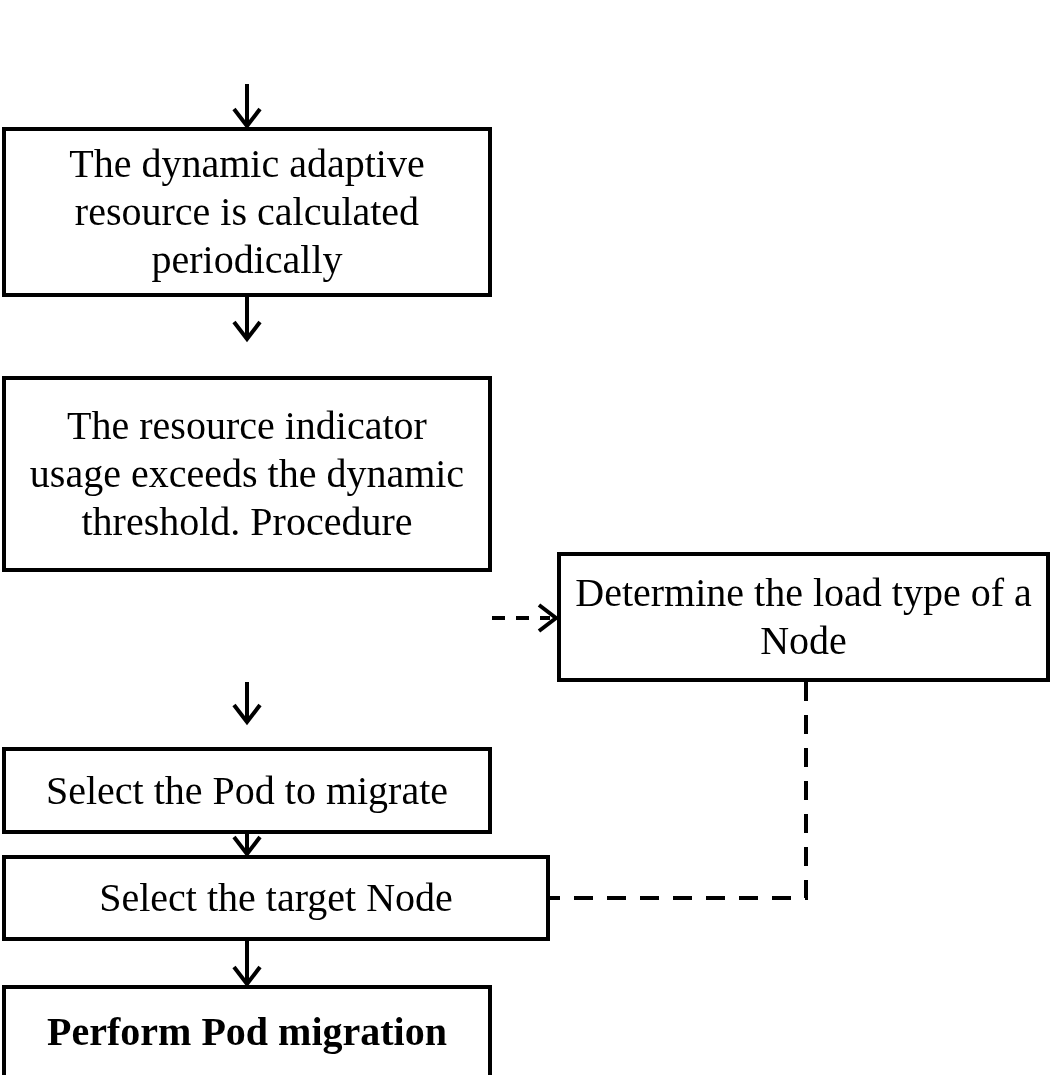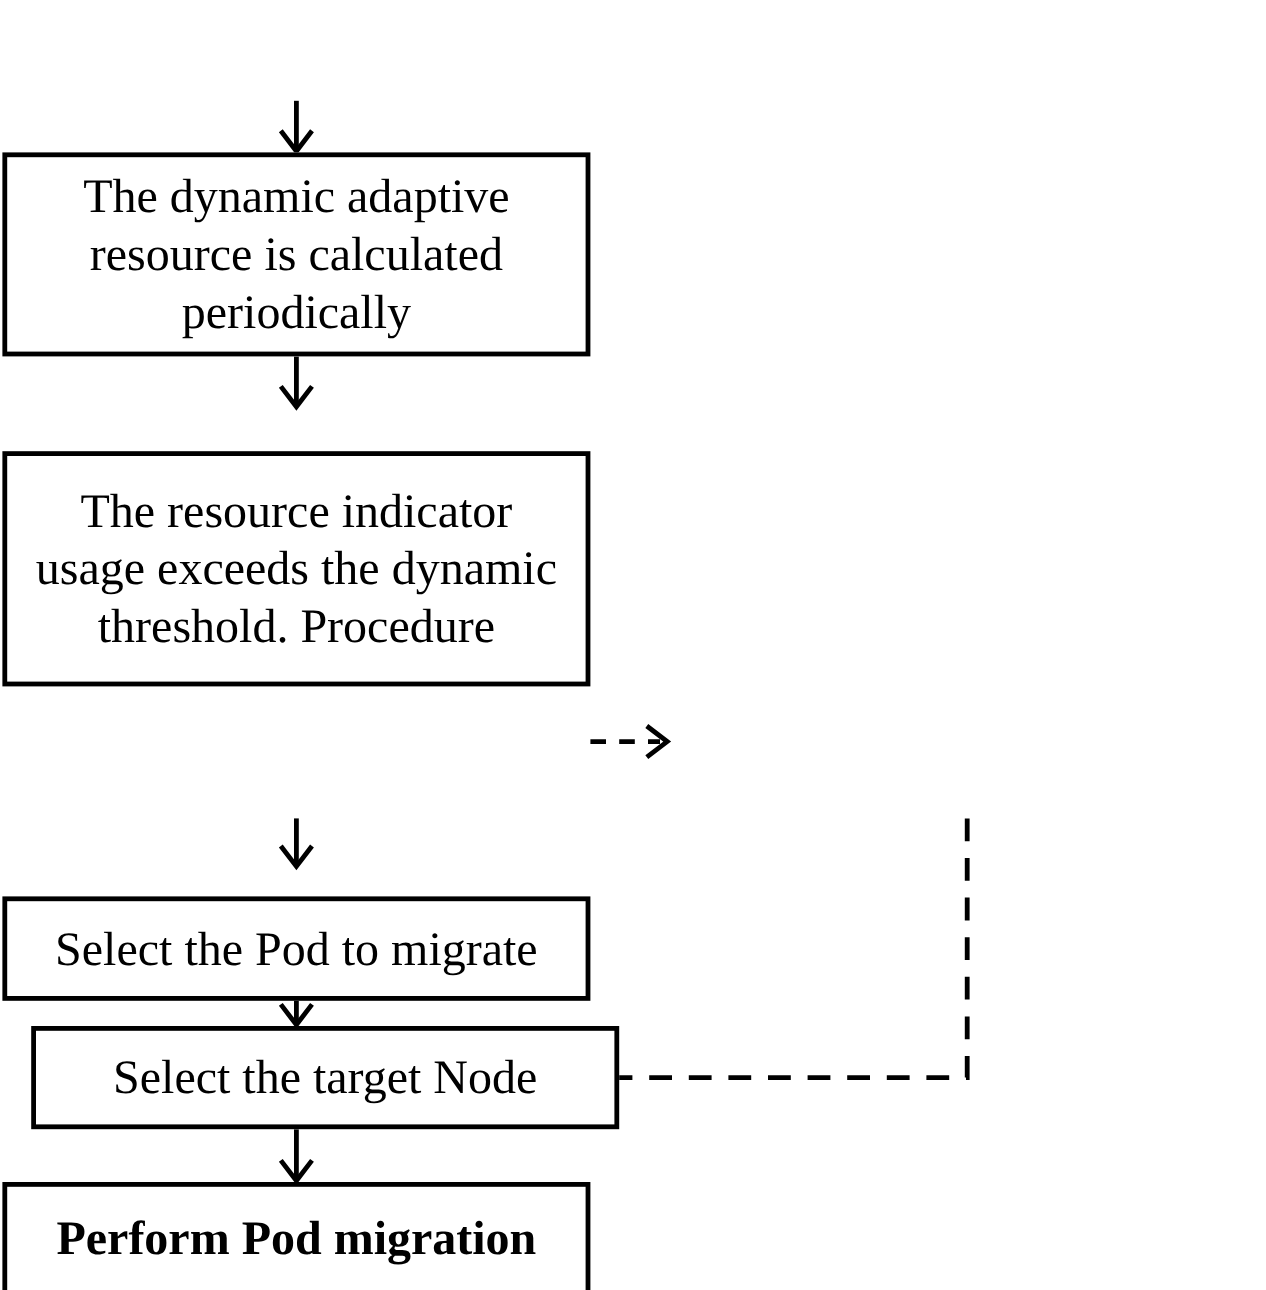--- a/index.html
+++ b/index.html
@@ -32,21 +32,21 @@
   .node .label { white-space: pre-line; }
   .terminator { border-radius: 38px; }
 
   
   #node-start            { left: 162px; top: 9px;   width: 171px; height: 75px; }
   #node-calc-threshold   { left: 2px;   top: 127px; width: 490px; height: 170px; }
   #node-exceeds          { left: 2px;   top: 340px; width: 490px; height: 196px; margin-top: 36px; }
   #node-predict          { left: 2px;   top: 552px; width: 490px; height: 130px; }
   #node-determine        { left: 557px; top: 552px; width: 493px; height: 130px; }
   #node-select-pod       { left: 2px;   top: 723px; width: 490px; height: 87px; margin-top: 24px; }
-  #node-select-target    { left: 2px;   top: 855px; width: 490px; height: 86px; margin-left: 24px; }
+  #node-select-target    { left: 2px;   top: 855px; width: 548px; height: 86px; }
   #node-perform          { left: 2px;   top: 985px; width: 490px; height: 94px; font-weight: bold; }
 
   .edge-shaft { stroke: #000000; stroke-width: 4; fill: none; }
   .edge-shaft.dashed { stroke-dasharray: 19 14; }
   .edge-shaft.dashed-short { stroke-dasharray: 13 11; }
   .arrowhead { stroke: #000000; stroke-width: 4; fill: none; stroke-linejoin: miter; }
 </style>
 </head>
 <body>
 
@@ -94,20 +94,24 @@
 periodically</span>
   </div>
 
   <div class="node" id="node-exceeds">
     <span class="label">The resource indicator
 usage exceeds the dynamic
 threshold. Procedure</span>
   </div>
 
 
+  <div class="node" id="node-determine">
+    <span class="label">Determine the load type of a
+Node</span>
+  </div>
 
   <div class="node" id="node-select-pod">
     <span class="label">Select the Pod to migrate</span>
   </div>
 
   <div class="node" id="node-select-target">
     <span class="label">Select the target Node</span>
   </div>
 
   <div class="node" id="node-perform">

